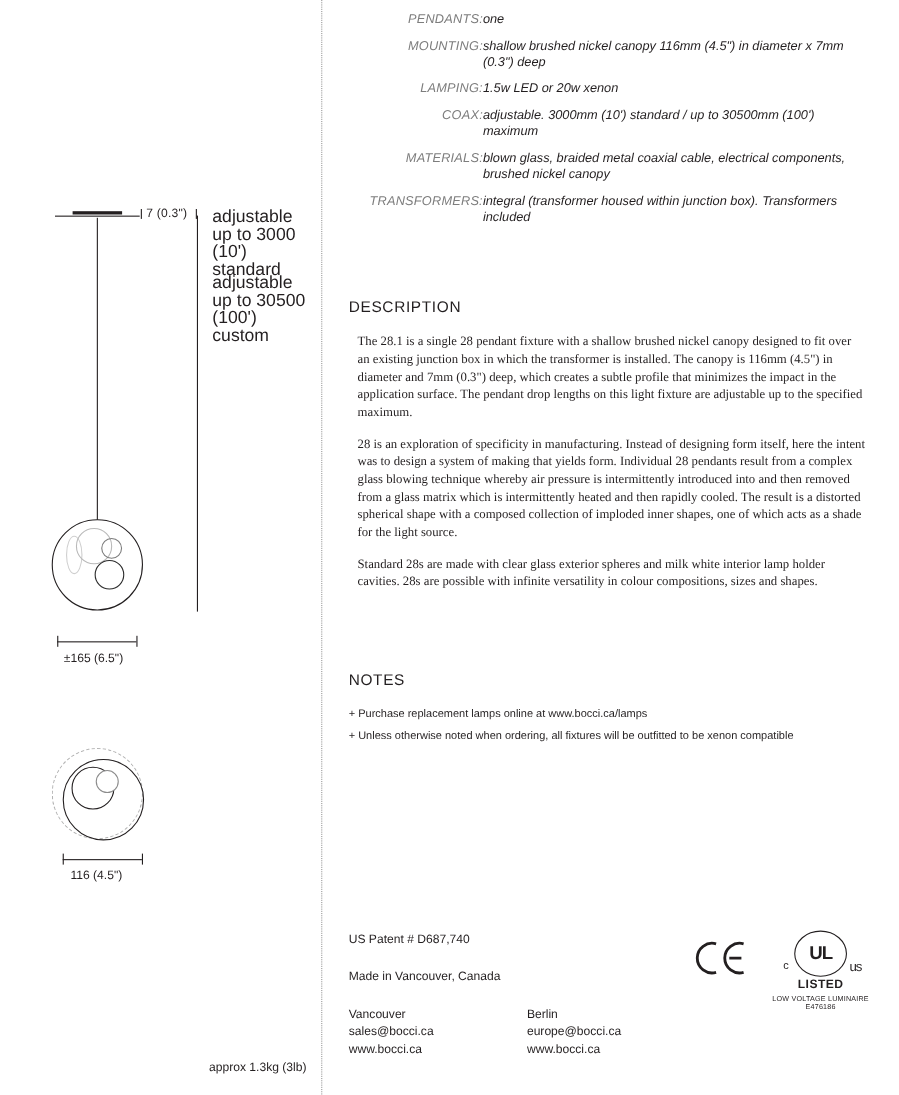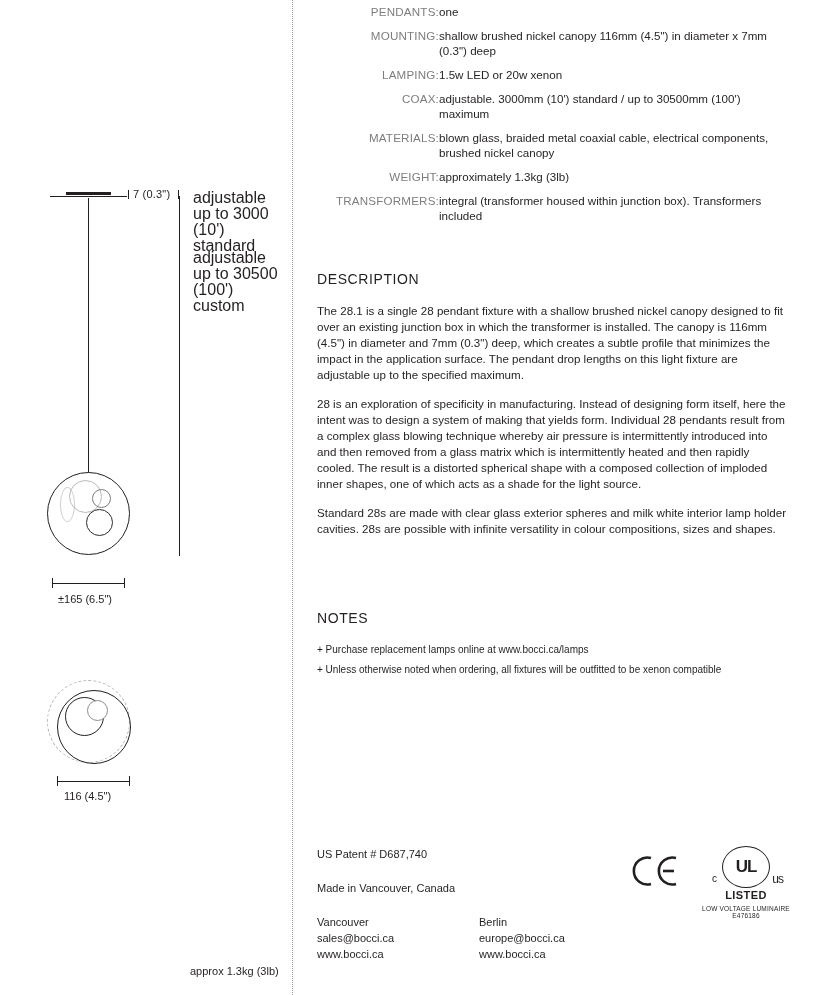--- a/index.html
+++ b/index.html
@@ -232,22 +232,23 @@
     left: 190px;
     top: 965px;
     font-size: 11px;
     color: #231f20;
   }
 
   
   .specs {
     position: absolute;
     left: 317px;
-    top: 4px;
+    top: 10px;
     width: 480px;
+    font-style: italic;
   }
   table.spec-table {
     border-collapse: collapse;
     width: 470px;
   }
   table.spec-table td {
     vertical-align: top;
     padding: 0 0 9px 0;
     font-size: 11.6px;
     line-height: 15px;
@@ -271,21 +272,22 @@
     color: #231f20;
   }
   .body-text {
     position: absolute;
     font-size: 11.6px;
     line-height: 16px;
     color: #231f20;
     width: 470px;
   }
   .body-text p {
-    margin: 0 0 13px 0;
+    margin: 0 0 13px 8px;
+    font-family: Liberation Serif, serif;
   }
   .notes-list {
     position: absolute;
     font-size: 10px;
     line-height: 16px;
     color: #231f20;
     width: 470px;
   }
   .notes-list div {
     margin-bottom: 4px;
@@ -431,24 +433,20 @@
         </tr>
         <tr>
           <td class="spec-key">COAX:</td>
           <td class="spec-val">adjustable. 3000mm (10') standard / up to 30500mm (100') maximum</td>
         </tr>
         <tr>
           <td class="spec-key">MATERIALS:</td>
           <td class="spec-val">blown glass, braided metal coaxial cable, electrical components, brushed nickel canopy</td>
         </tr>
         <tr>
-          <td class="spec-key">WEIGHT:</td>
-          <td class="spec-val">approximately 1.3kg (3lb)</td>
-        </tr>
-        <tr>
           <td class="spec-key">TRANSFORMERS:</td>
           <td class="spec-val">integral (transformer housed within junction box). Transformers included</td>
         </tr>
       </tbody>
     </table>
   </div>
 
   <div class="sec-title" style="left:317px; top:271px;">DESCRIPTION</div>
 
   <div class="body-text" style="left:317px; top:303px;">

